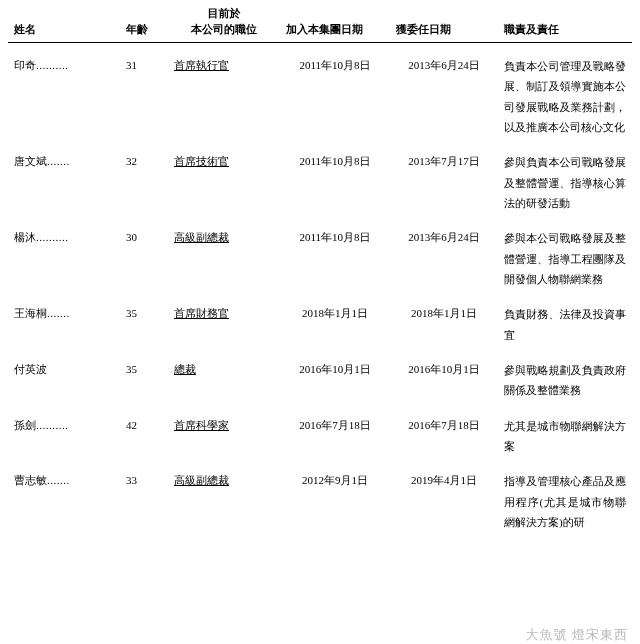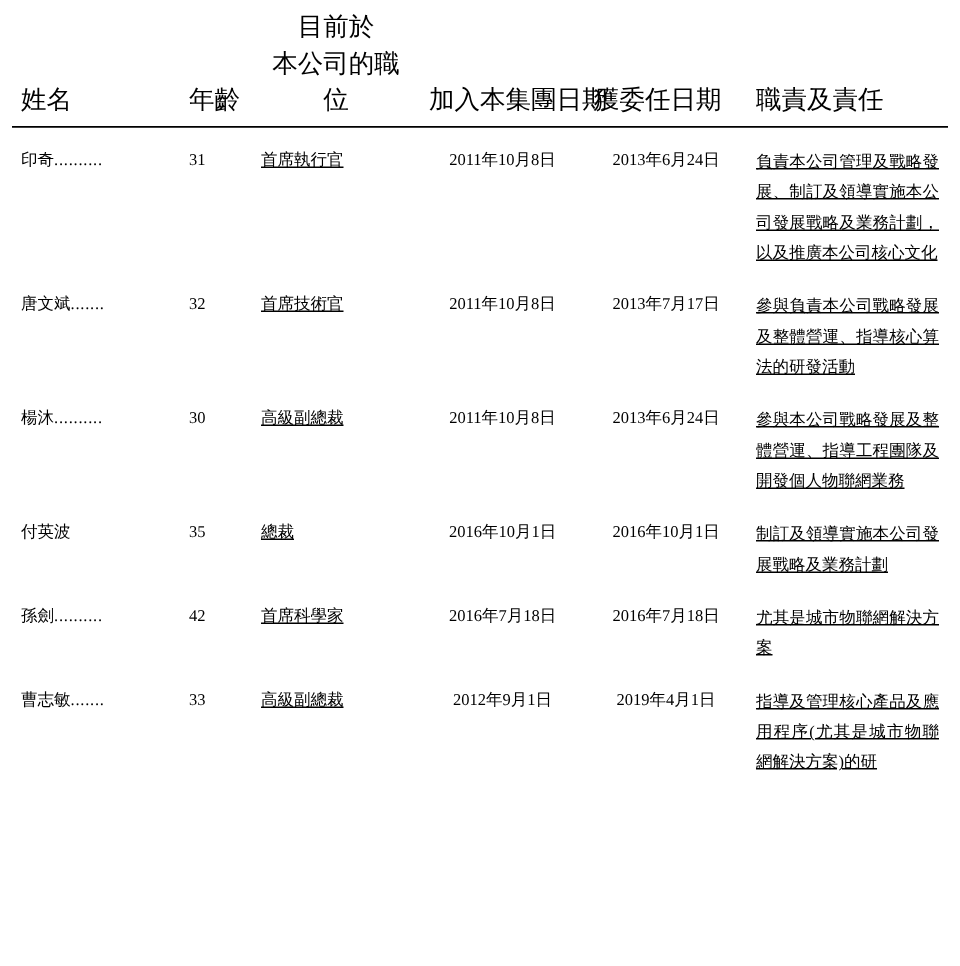--- a/index.html
+++ b/index.html
@@ -29,22 +29,22 @@
     margin-top: 6px;
   }
   table.exec-table col.c-name  { width: 112px; }
   table.exec-table col.c-age   { width: 48px; }
   table.exec-table col.c-pos   { width: 112px; }
   table.exec-table col.c-join  { width: 110px; }
   table.exec-table col.c-appt  { width: 108px; }
   table.exec-table col.c-resp  { width: 134px; }
 
   thead th {
-    font-weight: normal;
-    font-size: 17px;
+    font-weight: bold;
+    font-size: 11px;
     vertical-align: bottom;
     padding: 0 6px 4px 6px;
     border-bottom: 1px solid #000;
     line-height: 1.45;
     text-align: left;
     white-space: nowrap;
   }
   thead th.th-center { text-align: left; }
   thead th .two-line {
     display: block;
@@ -64,21 +64,20 @@
   td.name-cell .dots {
     letter-spacing: 0.5px;
   }
   td.age-cell { text-align: left; }
   td.date-cell { text-align: center; white-space: nowrap; }
   td.pos-cell { white-space: nowrap; text-decoration: underline; }
   td.resp-cell {
     text-align: justify;
     text-justify: inter-ideograph;
     line-height: 1.85;
-    text-decoration: underline;
   }
   .watermark {
     position: absolute;
     right: 12px;
     bottom: 6px;
     font-size: 13px;
     color: #b9b9b9;
     font-family: "Liberation Sans", sans-serif;
     letter-spacing: 1px;
     user-select: none;
@@ -143,28 +142,36 @@
 
       <tr>
         <td class="name-cell"><span>楊沐</span><span class="dots">..........</span></td>
         <td class="age-cell">30</td>
         <td class="pos-cell">高級副總裁</td>
         <td class="date-cell">2011年10月8日</td>
         <td class="date-cell">2013年6月24日</td>
         <td class="resp-cell">參與本公司戰略發展及整體營運、指導工程團隊及開發個人物聯網業務</td>
       </tr>
 
+      <tr>
+        <td class="name-cell"><span>王海桐</span><span class="dots">.......</span></td>
+        <td class="age-cell">35</td>
+        <td class="pos-cell">首席財務官</td>
+        <td class="date-cell">2018年1月1日</td>
+        <td class="date-cell">2018年1月1日</td>
+        <td class="resp-cell">負責財務、法律及投資事宜</td>
+      </tr>
 
       <tr>
         <td class="name-cell"><span>付英波</span><span class="dots"></span></td>
         <td class="age-cell">35</td>
         <td class="pos-cell">總裁</td>
         <td class="date-cell">2016年10月1日</td>
         <td class="date-cell">2016年10月1日</td>
-        <td class="resp-cell">制訂及領導實施本公司發展戰略及業務計劃</td>
+        <td class="resp-cell">參與戰略規劃及負責政府關係及整體業務</td>
       </tr>
 
       <tr>
         <td class="name-cell"><span>孫劍</span><span class="dots">..........</span></td>
         <td class="age-cell">42</td>
         <td class="pos-cell">首席科學家</td>
         <td class="date-cell">2016年7月18日</td>
         <td class="date-cell">2016年7月18日</td>
         <td class="resp-cell">尤其是城市物聯網解決方案</td>
       </tr>
@@ -174,14 +181,15 @@
         <td class="age-cell">33</td>
         <td class="pos-cell">高級副總裁</td>
         <td class="date-cell">2012年9月1日</td>
         <td class="date-cell">2019年4月1日</td>
         <td class="resp-cell">指導及管理核心產品及應用程序(尤其是城市物聯網解決方案)的研</td>
       </tr>
 
     </tbody>
   </table>
 
+  <div class="watermark">大魚號 燈宋東西</div>
 
 </div>
 
 </body></html>

